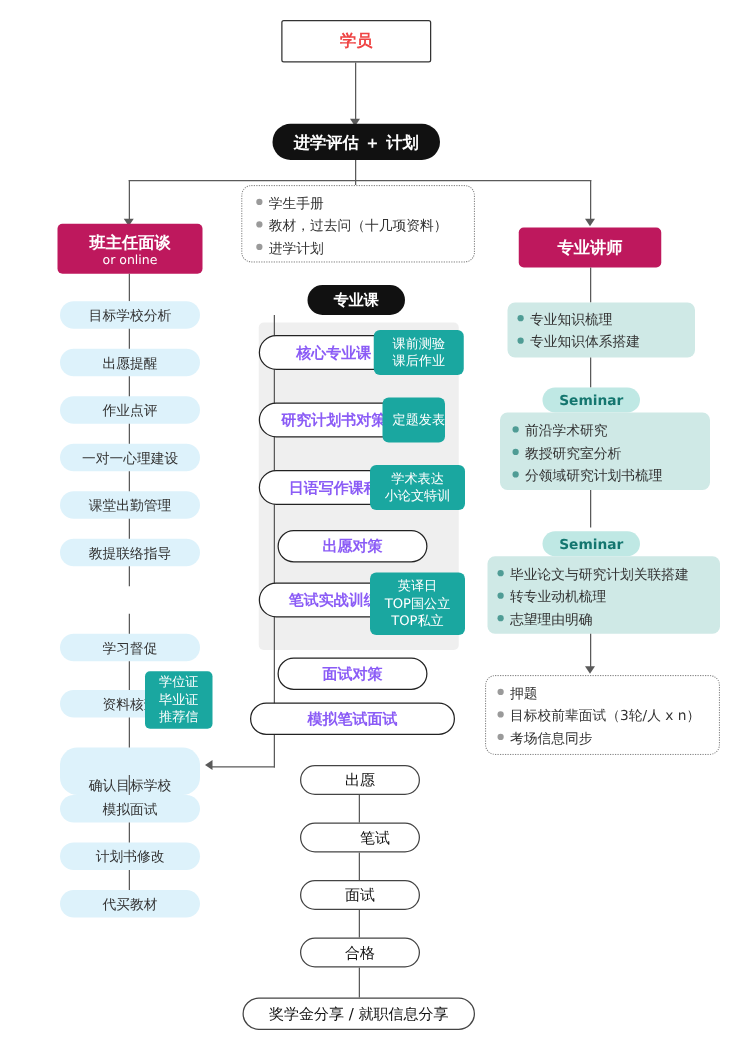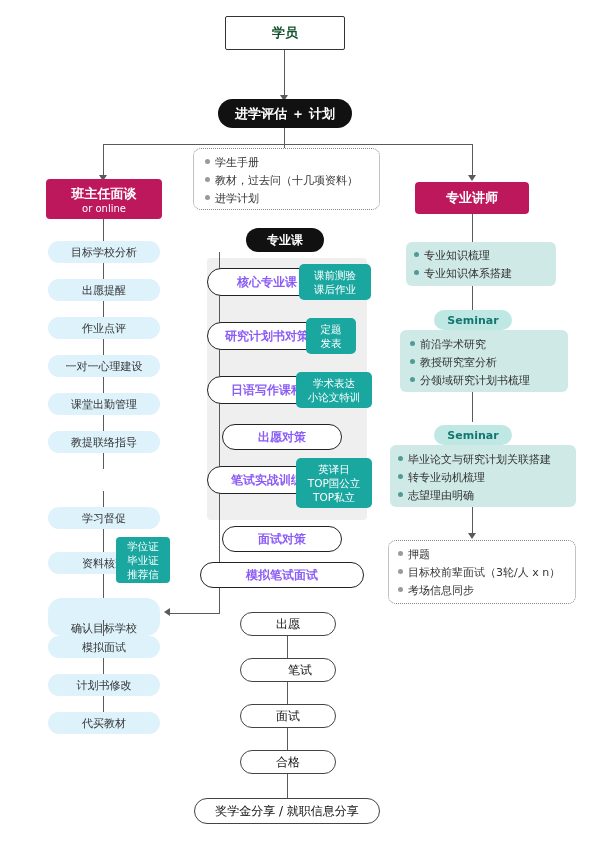--- a/index.html
+++ b/index.html
@@ -16,21 +16,21 @@
   
   .node{position:absolute;box-sizing:border-box;display:flex;align-items:center;justify-content:center;text-align:center;}
 
   .black-pill{
     background:#be185d;color:#fff;border-radius:4px;font-weight:bold;
   }
   .black-round{
     background:#111;color:#fff;border-radius:22px;font-weight:bold;
   }
   .white-box{
-    background:#fff;border:1.5px solid #333;border-radius:2px;font-weight:bold;color:#14532d;
+    background:#fff;border:1.5px solid #333;border-radius:2px;font-weight:bold;color:#ef4444;
   }
   .light-pill{
     background:#ddf2fb;border-radius:14px;color:#333;font-size:11px;
   }
   .teal{
     background:#1aa7a0;color:#fff;border-radius:5px;font-size:10.5px;line-height:1.35;
   }
   .teal-soft{
     background:#bfe8e4;color:#14766f;border-radius:12px;font-size:11px;font-weight:bold;
   }
@@ -193,21 +193,21 @@
     <span>核心专业课</span>
     </div>
   <div class="node teal" style="left:299px;top:264px;width:72px;height:36px;flex-direction:column;">
     <span>课前测验</span>
     <span>课后作业</span>
     </div>
 
   <div class="node outline-round" style="left:207px;top:322px;width:120px;height:28px;font-size:12px;">
     <span>研究计划书对策</span>
     </div>
-  <div class="node teal" style="left:306px;top:318px;width:50px;height:36px;flex-direction:column;">
+  <div class="node teal" style="left:306px;top:318px;width:50px;height:36px;flex-direction:row;justify-content:flex-end;">
     <span>定题</span>
     <span>发表</span>
     </div>
 
   <div class="node outline-round" style="left:207px;top:376px;width:120px;height:28px;font-size:12px;">
     <span>日语写作课程</span>
     </div>
   <div class="node teal" style="left:296px;top:372px;width:76px;height:36px;flex-direction:column;">
     <span>学术表达</span>
     <span>小论文特训</span>

